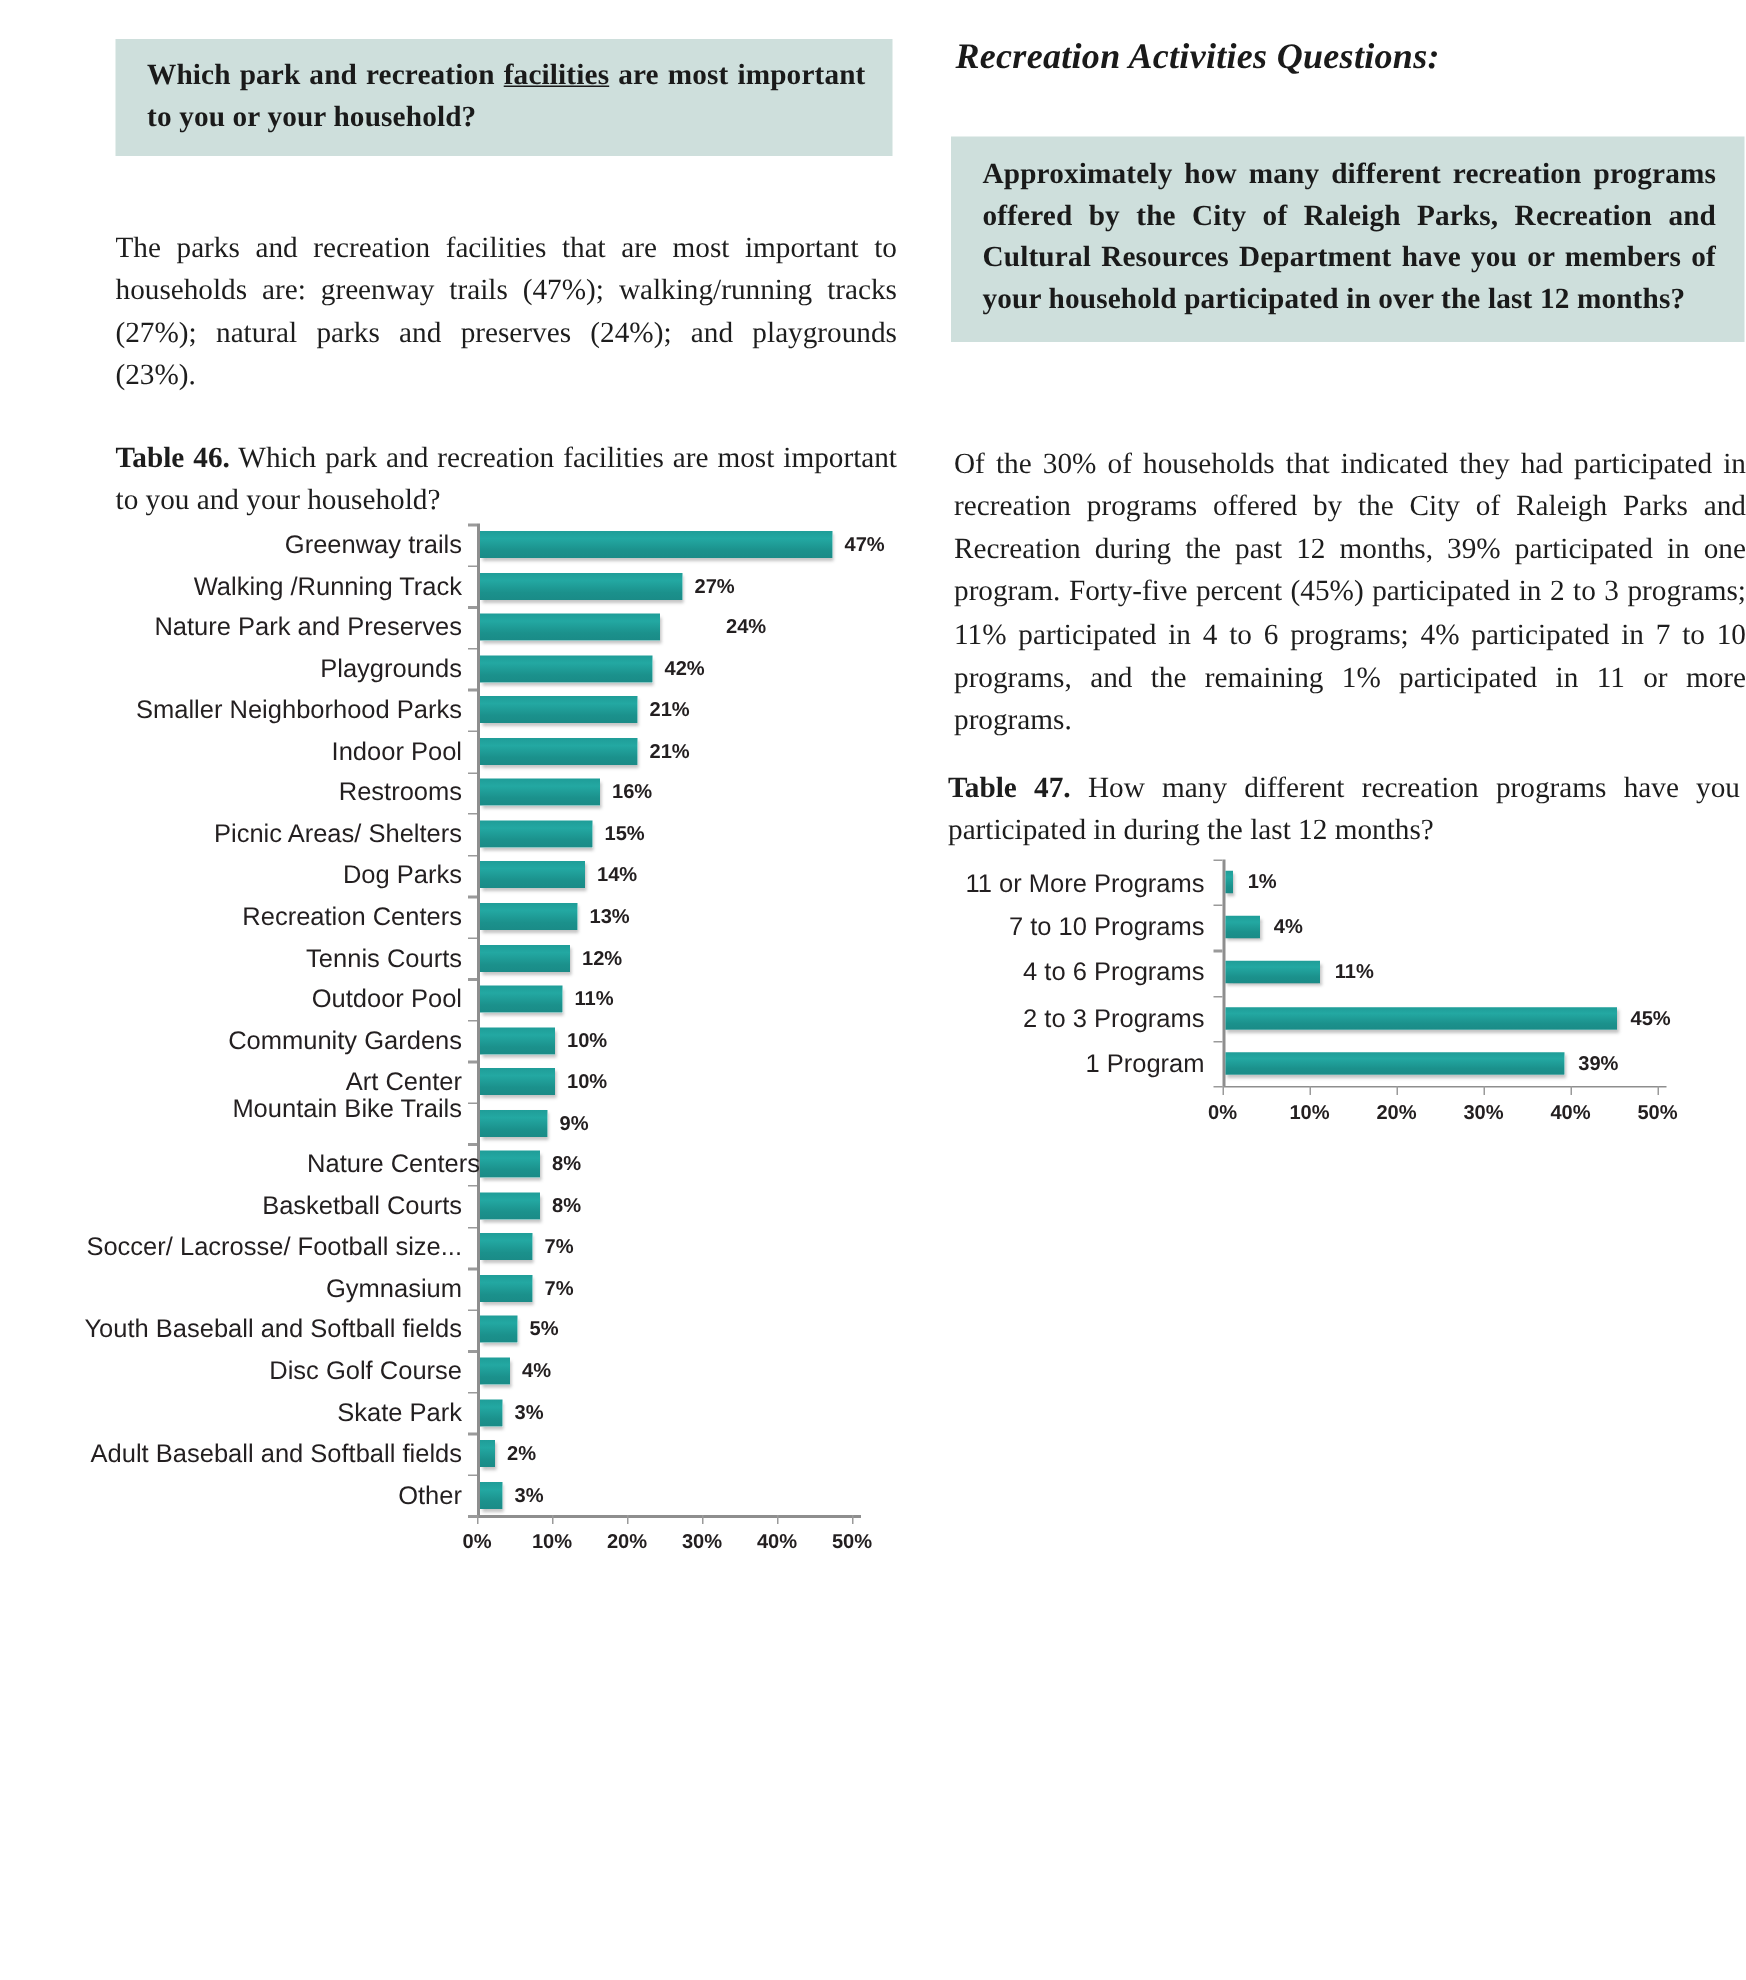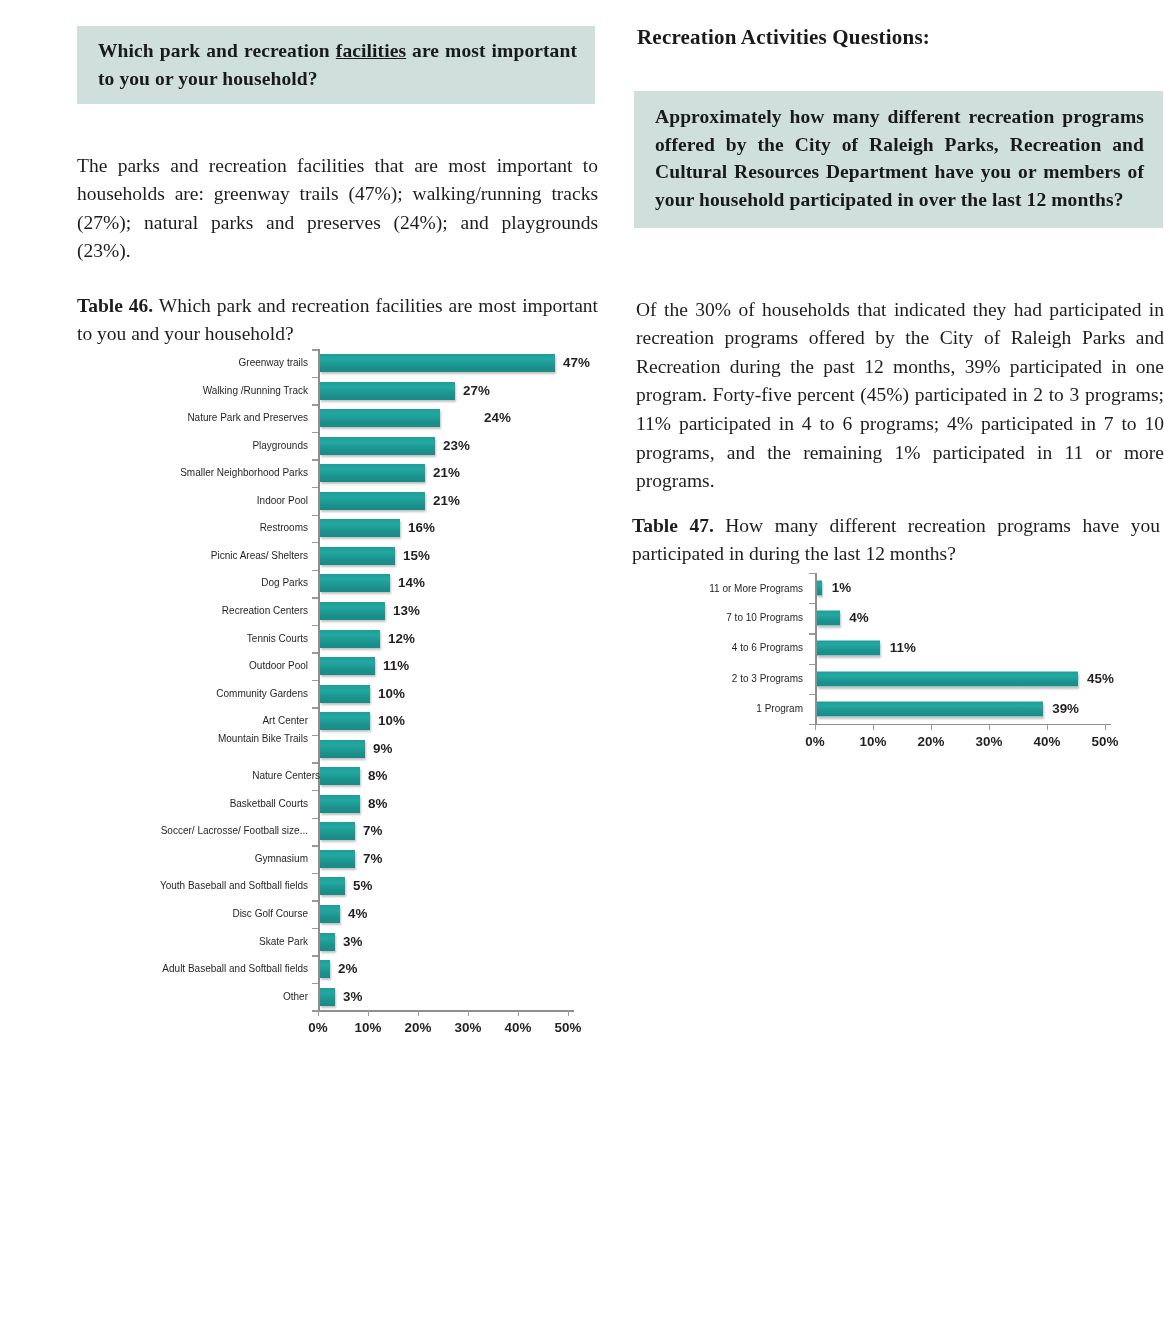--- a/index.html
+++ b/index.html
@@ -47,23 +47,24 @@
     text-decoration: underline;
   }
 
   
   .section-heading {
     position: absolute;
     left: 637px;
     top: 25px;
     font-family: "Liberation Serif", serif;
     font-weight: bold;
-    font-size: 21px;
+    font-size: 24px;
     color: #1a1a1a;
     letter-spacing: .2px;
+    font-style: italic;
   }
 
   
   .para {
     font-family: "Liberation Serif", serif;
     font-size: 19.5px;
     line-height: 1.47;
     color: #1d1d1d;
     text-align: justify;
     text-align-last: left;
@@ -95,21 +96,21 @@
   .cap-lead { font-weight: bold; }
 
   
   .chart {
     position: absolute;
   }
   .cat-label {
     position: absolute;
     text-align: right;
     font-family: "Liberation Sans", sans-serif;
-    font-size: 10px;
+    font-size: 17px;
     color: #231f20;
     white-space: nowrap;
     line-height: 1;
     transform: translateY(-50%);
   }
   .bar {
     position: absolute;
     background: linear-gradient(to bottom,
                 #1f9d98 0%, #23a8a2 28%, #1b918c 72%, #1a8b87 100%);
     box-shadow: 1px 2px 2px rgba(120,120,120,.45);
@@ -201,21 +202,21 @@
     <div class="bar" style="left: 319.6px; top: 33px; width: 235px; height: 18px;"></div>
     <div class="val-label" style="left: 563px; top: 33px;">47%</div>
     <div class="cat-label" style="right: 292px; top: 60.55px;">Walking /Running Track</div>
     <div class="bar" style="left: 319.6px; top: 60.55px; width: 135px; height: 18px;"></div>
     <div class="val-label" style="left: 463px; top: 60.55px;">27%</div>
     <div class="cat-label" style="right: 292px; top: 88.1px;">Nature Park and Preserves</div>
     <div class="bar" style="left: 319.6px; top: 88.1px; width: 120px; height: 18px;"></div>
     <div class="val-label" style="left: 448px; top: 88.1px; margin-left: 36px;">24%</div>
     <div class="cat-label" style="right: 292px; top: 115.65px;">Playgrounds</div>
     <div class="bar" style="left: 319.6px; top: 115.65px; width: 115px; height: 18px;"></div>
-    <div class="val-label" style="left: 443px; top: 115.65px;">23%</div>
+    <div class="val-label" style="left: 443px; top: 115.65px;">42%</div>
     <div class="cat-label" style="right: 292px; top: 143.2px;">Smaller Neighborhood Parks</div>
     <div class="bar" style="left: 319.6px; top: 143.2px; width: 105px; height: 18px;"></div>
     <div class="val-label" style="left: 433px; top: 143.2px;">21%</div>
     <div class="cat-label" style="right: 292px; top: 170.75px;">Indoor Pool</div>
     <div class="bar" style="left: 319.6px; top: 170.75px; width: 105px; height: 18px;"></div>
     <div class="val-label" style="left: 433px; top: 170.75px;">21%</div>
     <div class="cat-label" style="right: 292px; top: 198.3px;">Restrooms</div>
     <div class="bar" style="left: 319.6px; top: 198.3px; width: 80px; height: 18px;"></div>
     <div class="val-label" style="left: 408px; top: 198.3px;">16%</div>
     <div class="cat-label" style="right: 292px; top: 225.85px;">Picnic Areas/ Shelters</div>

